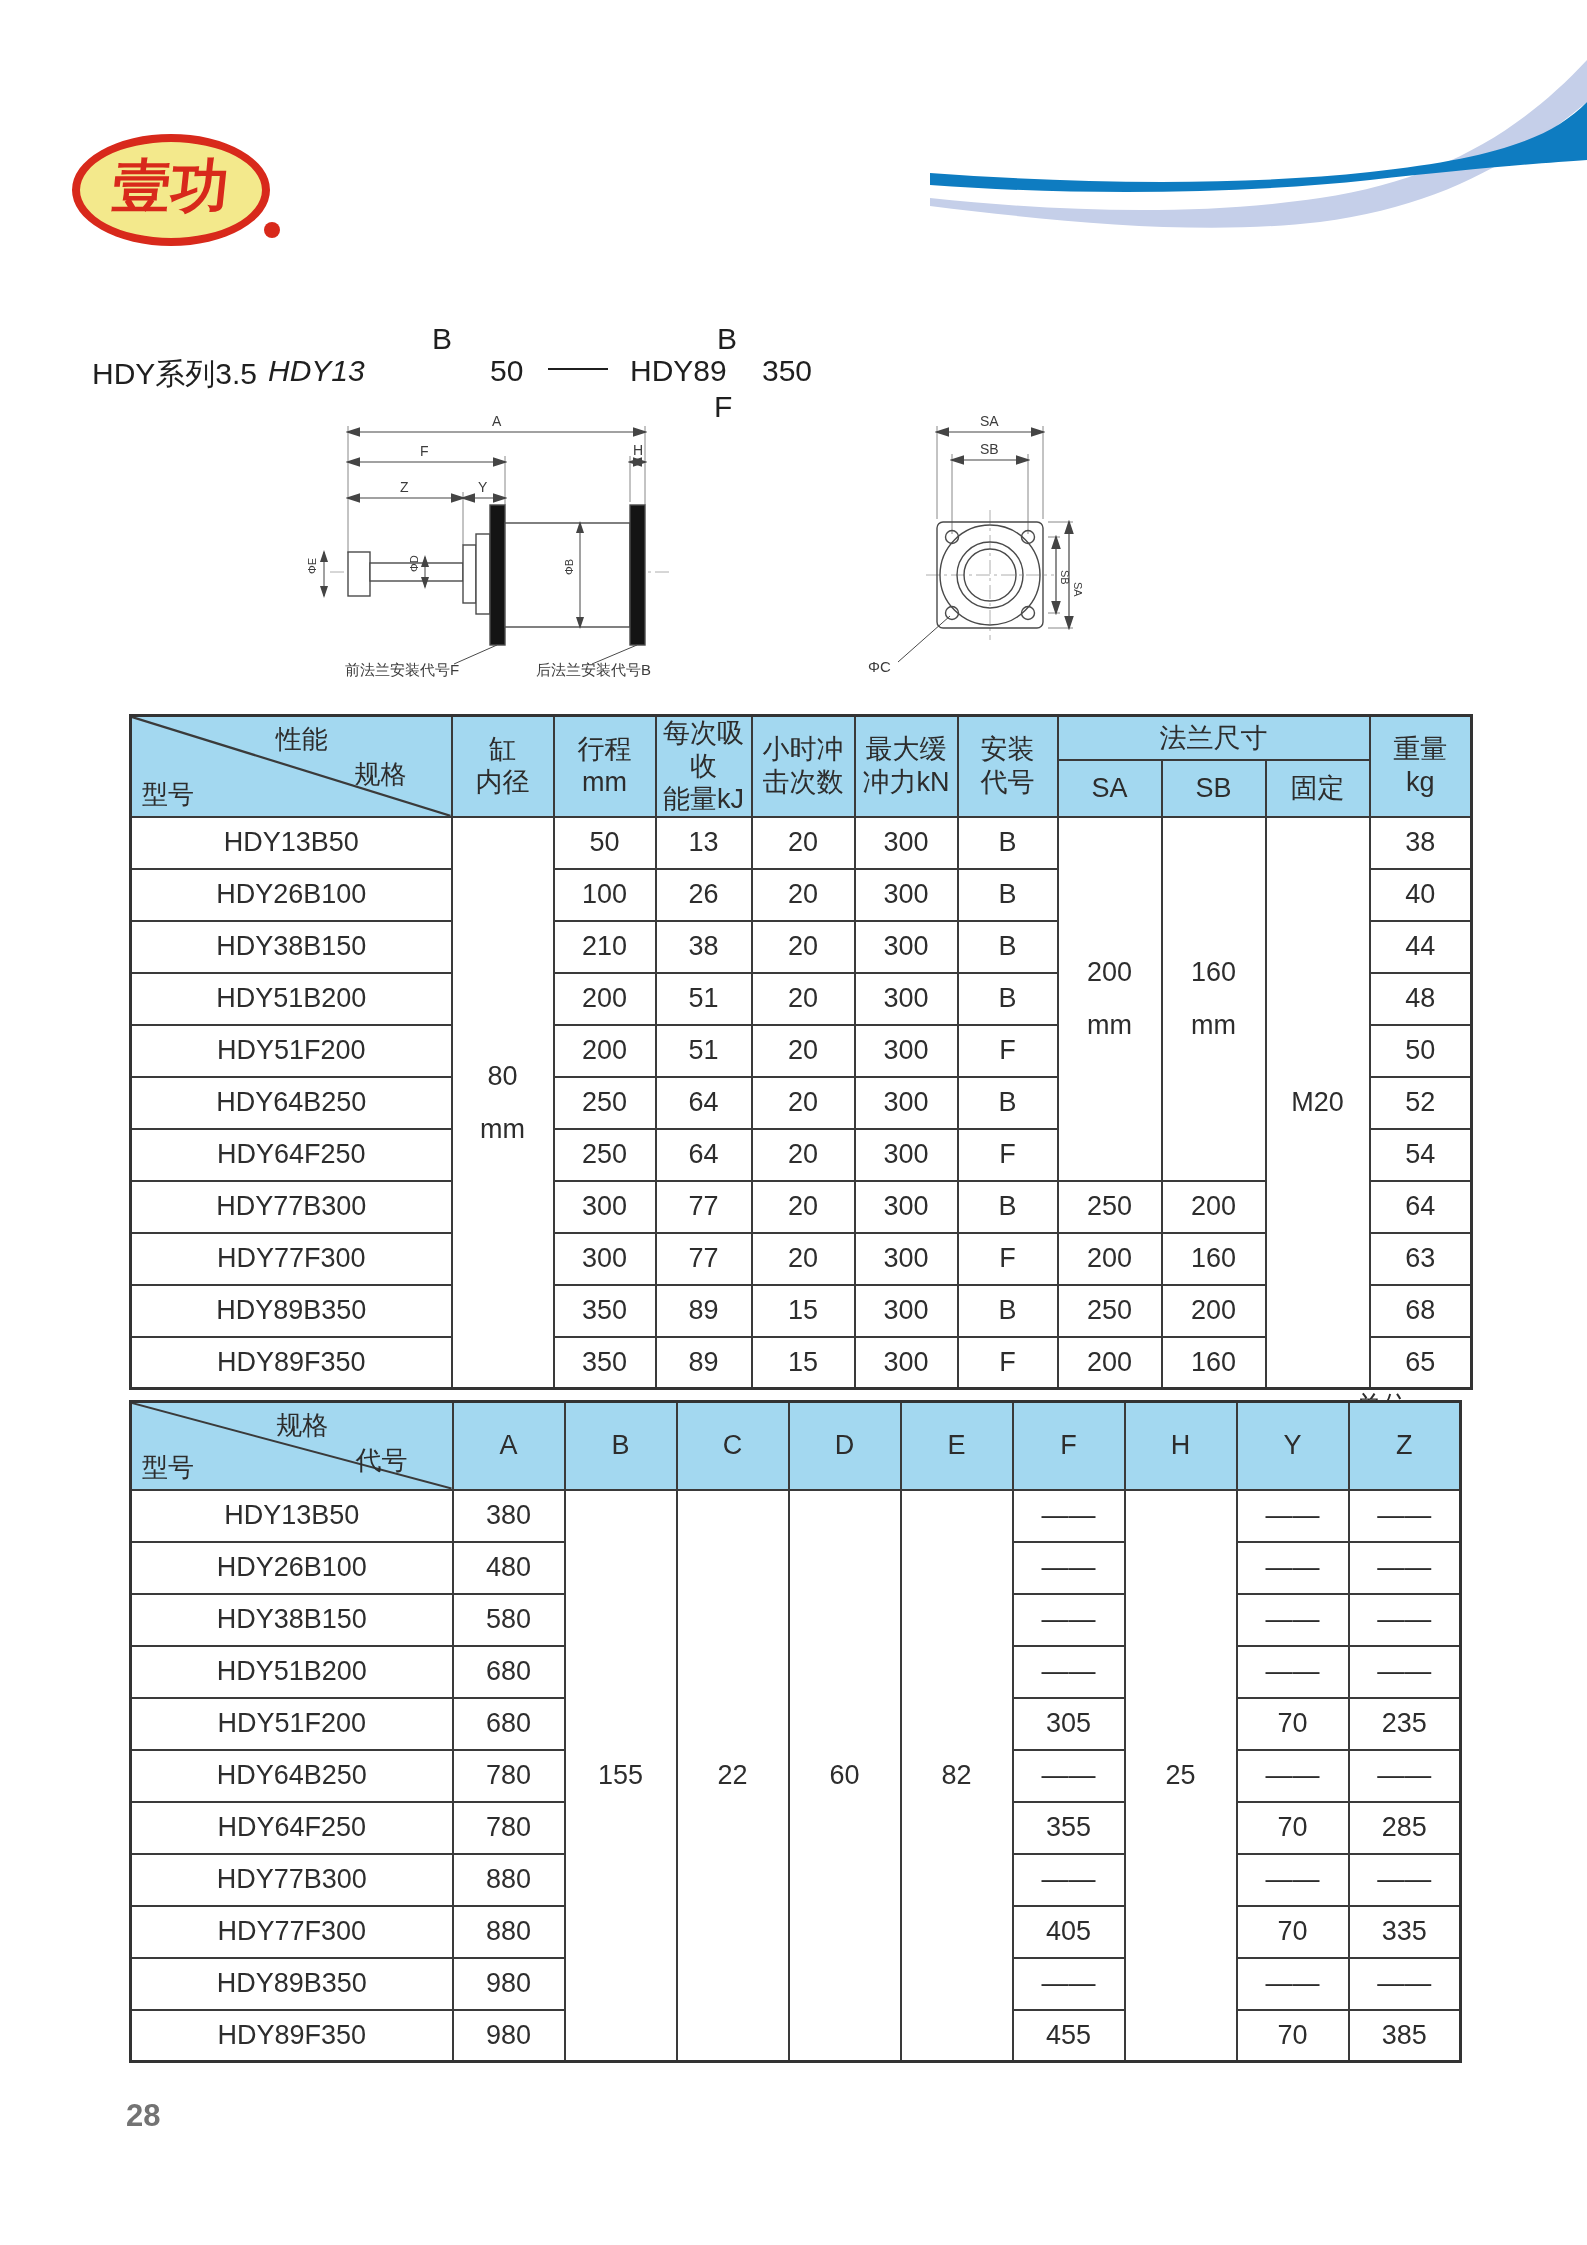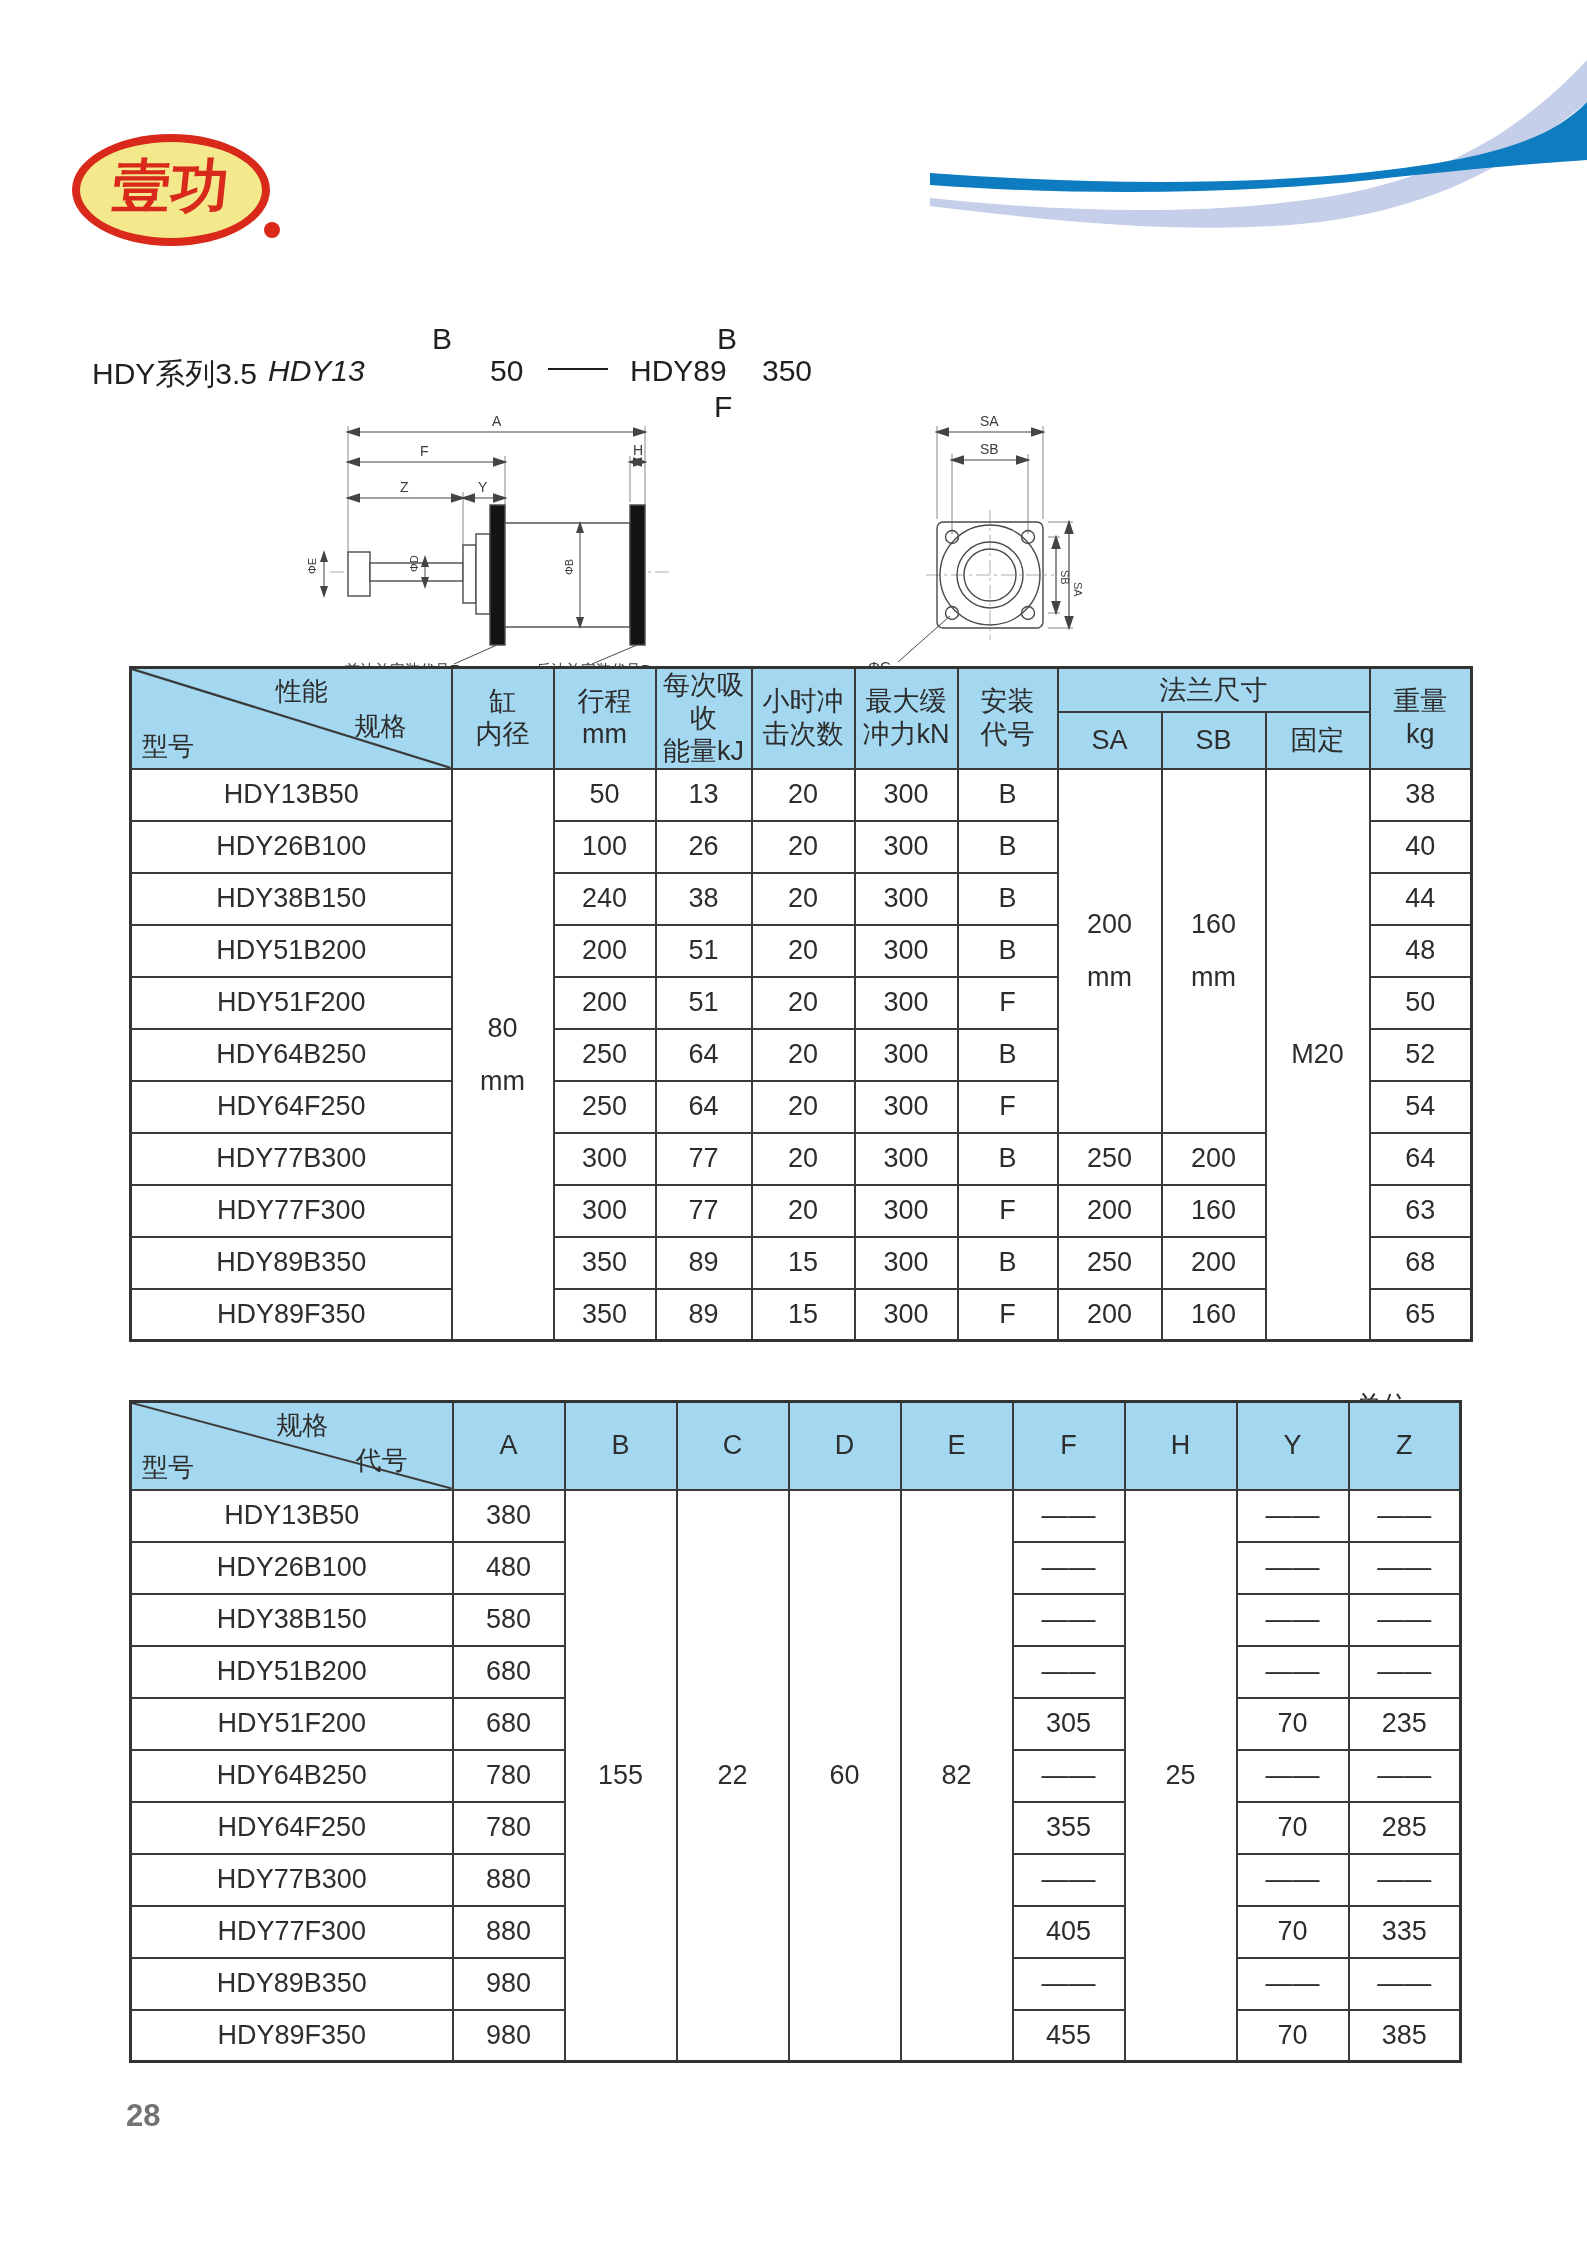--- a/index.html
+++ b/index.html
@@ -30,21 +30,21 @@
   .nm-f{left:714px;top:390px;}
 
   
   .drawing{position:absolute;left:240px;top:412px;width:900px;height:285px;}
   .drawing text{font-family:"Liberation Sans",sans-serif;fill:#3c3c3c;}
 
   
   table.spec{position:absolute;border-collapse:collapse;table-layout:fixed;border:3px solid #333;}
   table.spec td{border:2px solid #3a3a3a;text-align:center;vertical-align:middle;padding:0;
                 font-size:27px;color:#2d2d2d;}
-  .t1{left:129px;top:666px;}
+  .t1{left:129px;top:714px;}
   .t2{left:129px;top:1400px;}
   td.hd{background:#a3d8f0;font-size:26px;line-height:1.22;}
   td.pre{white-space:pre-line;}
   td.loose{white-space:pre-line;line-height:1.95;}
   tr.hr1{height:38px;} tr.hr2{height:48px;} tr.dr{height:52px;} tr.h2{height:88px;}
   td.bhv{border-bottom:3px solid #333;}
   td.diag{position:relative;background:#a3d8f0;}
   .diagline{position:absolute;left:0;top:0;width:100%;height:100%;}
   .diag .c-top{position:absolute;top:5px;left:50%;transform:translateX(-30%);font-size:26px;}
   .diag .c-mid{position:absolute;top:40px;right:44px;font-size:26px;}
@@ -239,21 +239,21 @@
       <td>HDY26B100</td>
       <td>100</td>
       <td>26</td>
       <td>20</td>
       <td>300</td>
       <td>B</td>
       <td>40</td>
     </tr>
     <tr class="dr">
       <td>HDY38B150</td>
-      <td>240</td>
+      <td>210</td>
       <td>38</td>
       <td>20</td>
       <td>300</td>
       <td>B</td>
       <td>44</td>
     </tr>
     <tr class="dr">
       <td>HDY51B200</td>
       <td>200</td>
       <td>51</td>

